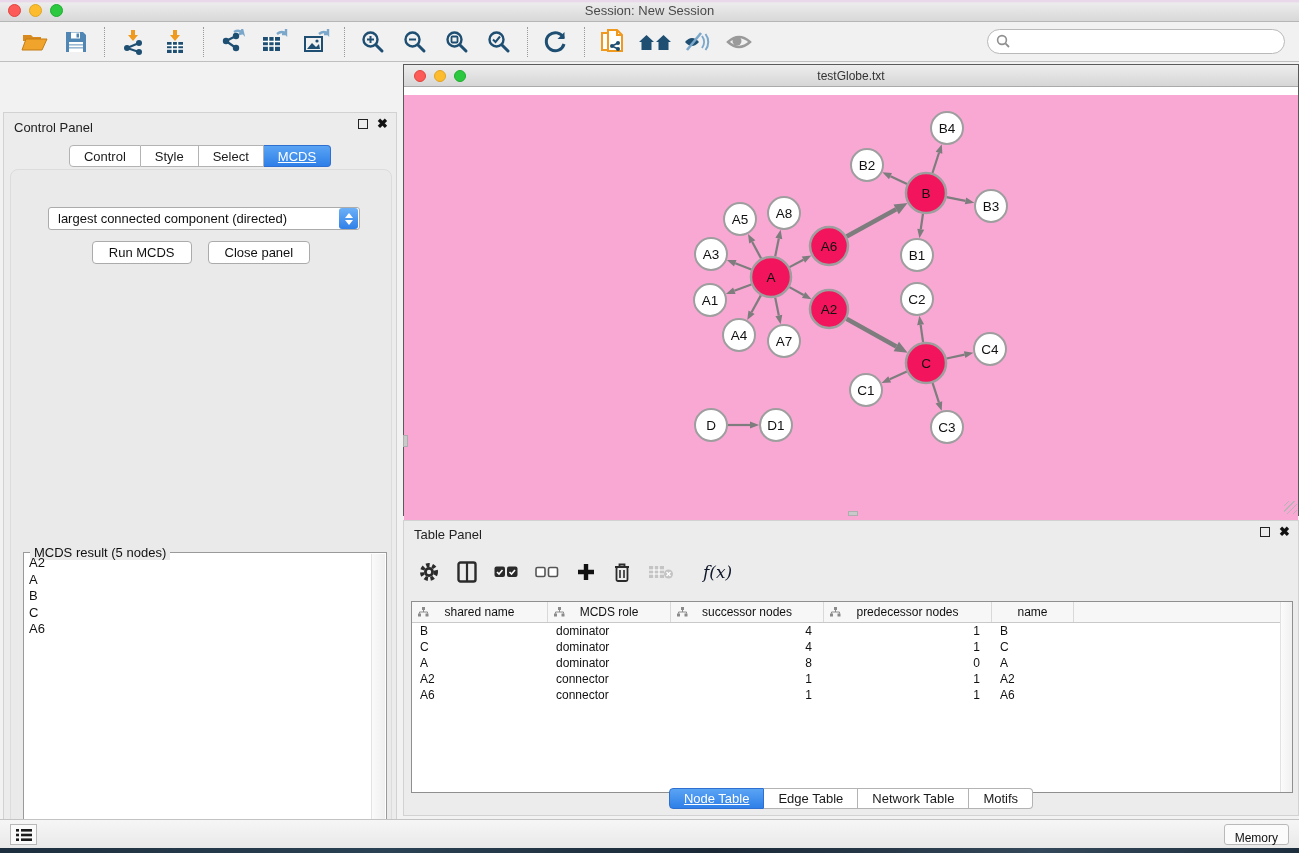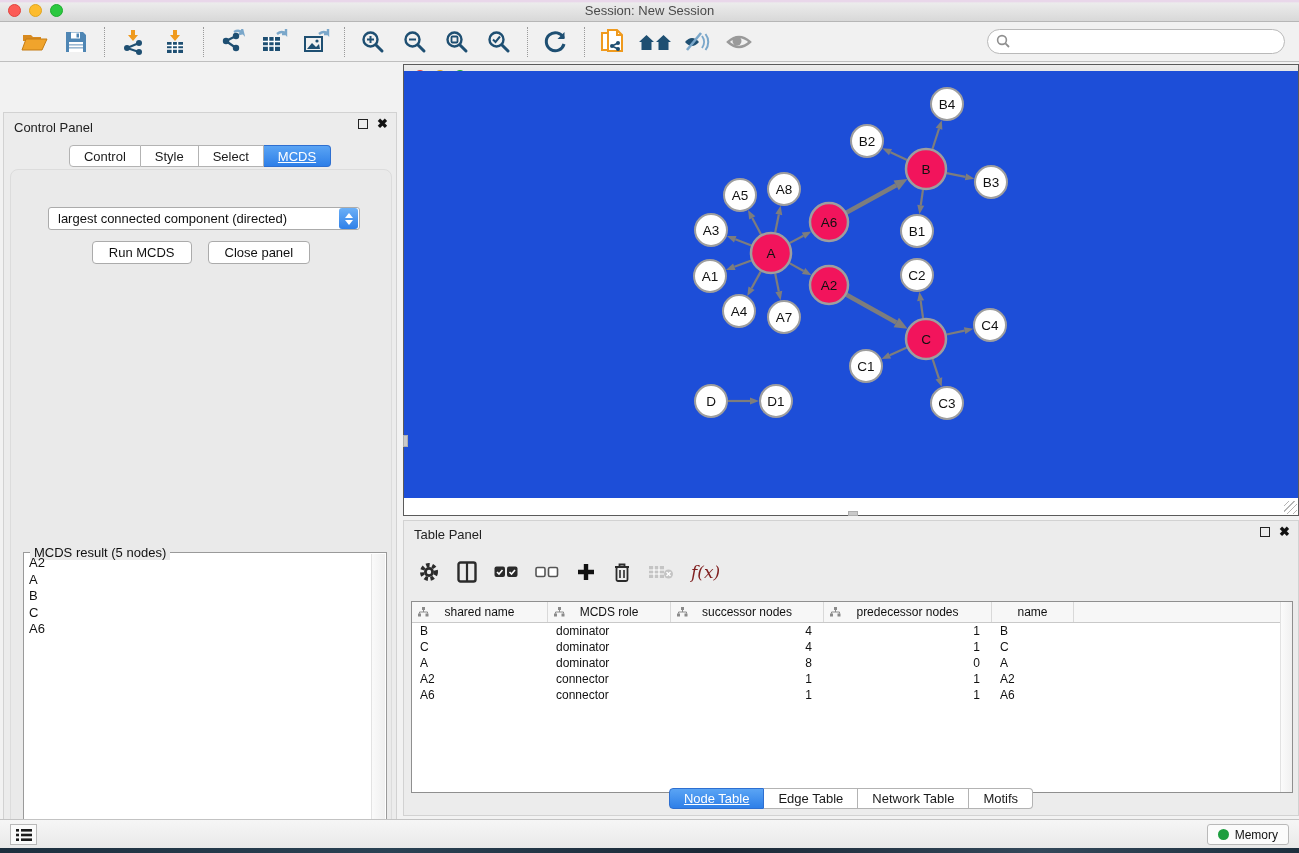--- a/index.html
+++ b/index.html
@@ -70,33 +70,33 @@
 
   
   .net-window { position:absolute; left:403px; top:64px; width:896px; height:452px;
     background:#fff; border:1px solid #5a5a5a; }
   .net-titlebar { position:absolute; left:0; top:0; width:100%; height:22px;
     background:linear-gradient(#ededed,#d6d6d6); border-bottom:1px solid #aaa;
     display:flex; align-items:center; }
   .net-tl-group { position:absolute; left:10px; top:5px; display:flex; gap:8px; }
   .net-tl { width:12px; height:12px; border-radius:50%; }
   .net-title { width:100%; text-align:center; font-size:12px; color:#333; }
-  .net-canvas { position:absolute; left:0; top:6px; width:894px; height:427px; background:#1d4ed8; }
+  .net-canvas { position:absolute; left:0; top:30px; width:894px; height:427px; background:#f9a8d4; }
   .net-grip { position:absolute; right:1px; bottom:1px; width:13px; height:13px;
     background:repeating-linear-gradient(135deg, transparent 0 3px, #b5b5b5 3px 4px); }
   .net-scroll-left { position:absolute; left:-1px; top:370px; width:5px; height:12px; background:#c9c9c9; border:1px solid #aeaeae; }
   .net-scroll-bottom { position:absolute; left:444px; bottom:-1px; width:10px; height:5px; background:#c9c9c9; border:1px solid #aeaeae; }
 
   
   .table-panel { position:absolute; left:403px; top:520px; width:896px; height:296px;
     background:#ececec; border:1px solid #d2d2d2; }
   .tp-title { position:absolute; left:10px; top:6px; font-size:13px; color:#222; }
   .tp-toolbar { position:absolute; left:14px; top:34px; height:34px; display:flex; align-items:center; gap:17px; }
   .tp-btn { display:flex; align-items:center; justify-content:center; }
-  .fx-label { font-family:"DejaVu Serif", serif; font-style:italic; font-size:17px; color:#7f1d1d; }
+  .fx-label { font-family:"DejaVu Serif", serif; font-style:italic; font-size:17px; color:#0f172a;margin-left:12px; }
   .node-table { position:absolute; left:7px; top:80px; width:882px; height:192px;
     background:#fff; border:1px solid #8f8f8f; overflow:hidden; }
   .nt-scroll { position:absolute; top:0; right:0; bottom:0; width:12px;
     background:linear-gradient(90deg,#fbfbfb,#f0f0f0); border-left:1px solid #e2e2e2; }
   .nt-header { display:flex; height:21px; background:#f7f7f7; border-bottom:1px solid #c9c9c9; }
   .nt-hcell { display:flex; align-items:center; justify-content:center; gap:6px;
     font-size:12px; color:#111; border-right:1px solid #d9d9d9; position:relative; }
   .nt-hcell .tree-ic { position:absolute; left:6px; top:5px; }
   .nt-row { display:flex; height:16px; }
   .nt-cell { font-size:12px; color:#111; line-height:16px; white-space:nowrap; overflow:hidden; }
@@ -105,21 +105,21 @@
   .tp-tabbar { position:absolute; bottom:6px; width:100%; display:flex; justify-content:center; }
   .tp-tabbar .seg { height:21px; font-size:13px; }
 
   
   .statusbar { position:absolute; left:0; top:819px; width:1299px; height:29px;
     background:linear-gradient(#f6f6f6,#e9e9e9); border-top:1px solid #c3c3c3; }
   .list-btn { position:absolute; left:10px; top:4px; width:27px; height:21px; background:#fafafa;
     border:1px solid #b9b9b9; display:flex; align-items:center; justify-content:center; }
   .memory-btn { position:absolute; right:10px; top:4px; height:21px; background:#fbfbfb;
     border:1px solid #b9b9b9; border-radius:3px; display:flex; align-items:center; gap:6px;
-    padding:0 10px; font-size:12px; color:#111; }
+    padding:0 10px; font-size:12px; color:#111;flex-direction:column; }
   .mem-dot { width:11px; height:11px; border-radius:50%; background:#1d9e3f; }
   .desktop-strip { position:absolute; left:0; top:848px; width:1299px; height:5px;
     background:linear-gradient(90deg,#1d2f3e,#2a4254 30%,#1a2836 55%,#33485a 80%,#1d2f3e); }
 </style>
 </head>
 <body>
 
 <div class="screen">
 
   <div class="titlebar">

